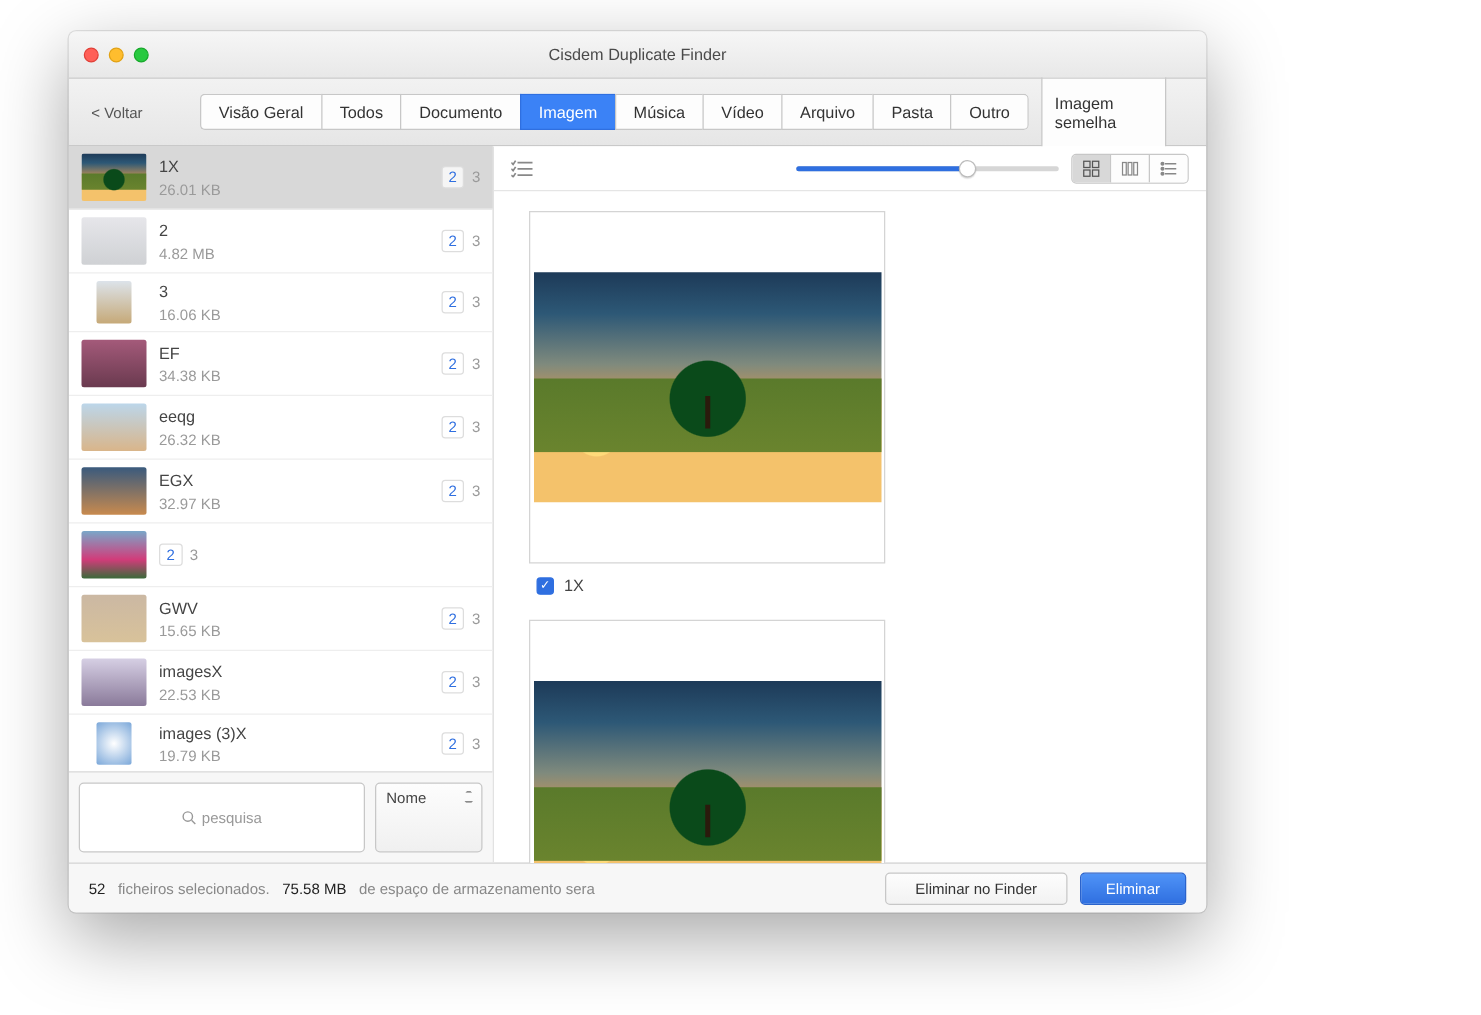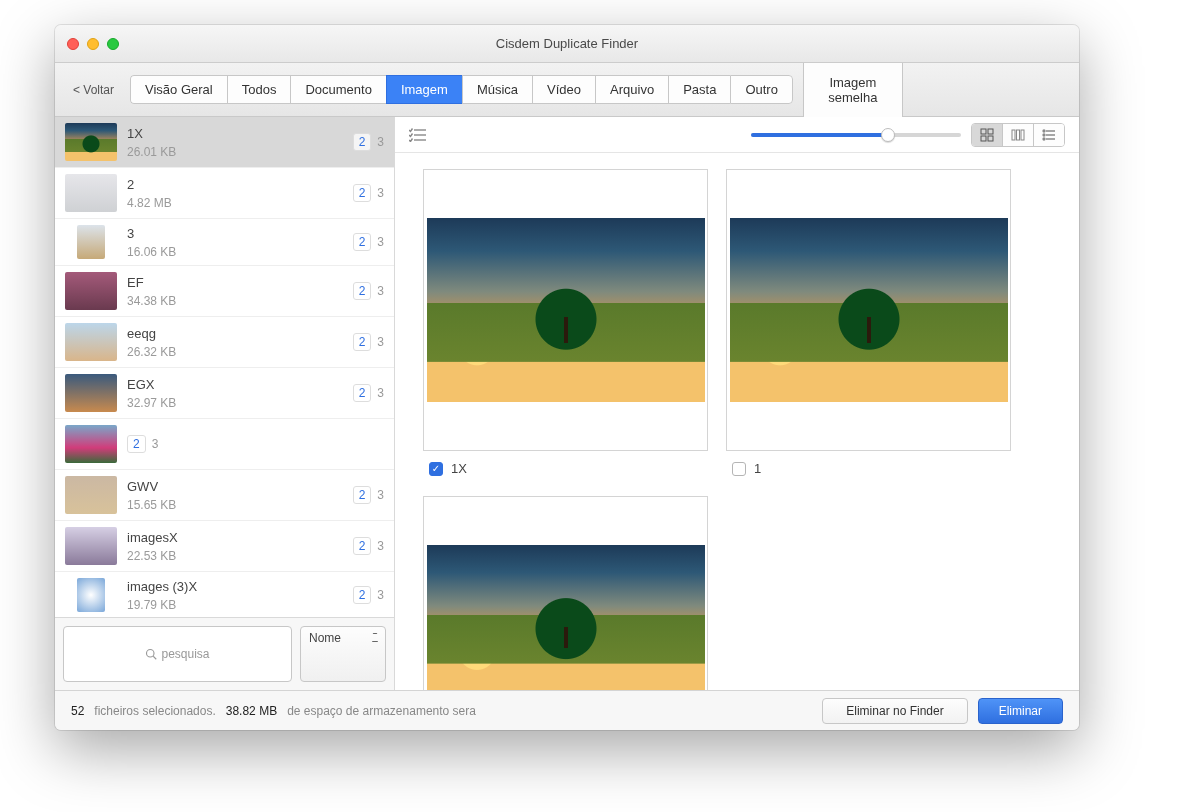--- a/index.html
+++ b/index.html
@@ -9,21 +9,21 @@
     font-size: 13px;
     color: #333;
     width: 1185px;
     height: 812px;
     position: relative;
   }
   .window {
     position: absolute;
     left: 55px;
     top: 25px;
-    width: 1024px;
+    width: 910px;
     height: 705px;
     background: #ececec;
     border-radius: 6px;
     box-shadow: 0 20px 60px rgba(0,0,0,0.35), 0 0 0 1px rgba(0,0,0,0.1);
     display: flex;
     flex-direction: column;
     overflow: hidden;
   }
   .titlebar {
     height: 38px;
@@ -74,37 +74,36 @@
   .segmented .seg {
     background: #fdfdfd;
     border: 1px solid #c7c7c7;
     border-right: none;
     padding: 6px 14px;
     font-size: 13px;
     color: #333;
     cursor: pointer;
     white-space: nowrap;
   }
-  .segmented .seg:first-child { border-radius: 4px 0 0 4px; }
+  .segmented .seg:first-child { border-radius: 4px 0 0 4px; margin-left: 30px; }
   .segmented .seg:last-child { border-right:1px solid #c7c7c7; border-radius: 0 4px 4px 0;}
   .segmented .seg.active {
     background: #3b82f6;
     color: #fff;
     border-color: #2f6fe0;
   }
   .seg.standalone {
     border:1px solid #c7c7c7;
     border-radius:4px;
     background:#fdfdfd;
     padding:19px 10px;
     font-size:13px;
     cursor:pointer;
     overflow:hidden;
     max-width:100px;
-    text-align:center;
   }
   .body {
     flex:1;
     display:flex;
     overflow:hidden;
     background:#fff;
   }
   .sidebar {
     width: 340px;
     border-right:1px solid #d9d9d9;
@@ -590,20 +589,20 @@
           </div>
         </div>
       </div>
     </div>
 
   </div>
 
   <div class="statusbar">
     <span class="count">52</span>
     <span>ficheiros selecionados.</span>
-    <span class="mb">38.82 MB</span>
+    <span class="mb">75.58 MB</span>
     <span>de espaço de armazenamento sera</span>
     <div class="spacer"></div>
     <div class="btn">Eliminar no Finder</div>
     <div class="btn primary">Eliminar</div>
   </div>
 
 </div>
 
 </body></html>

